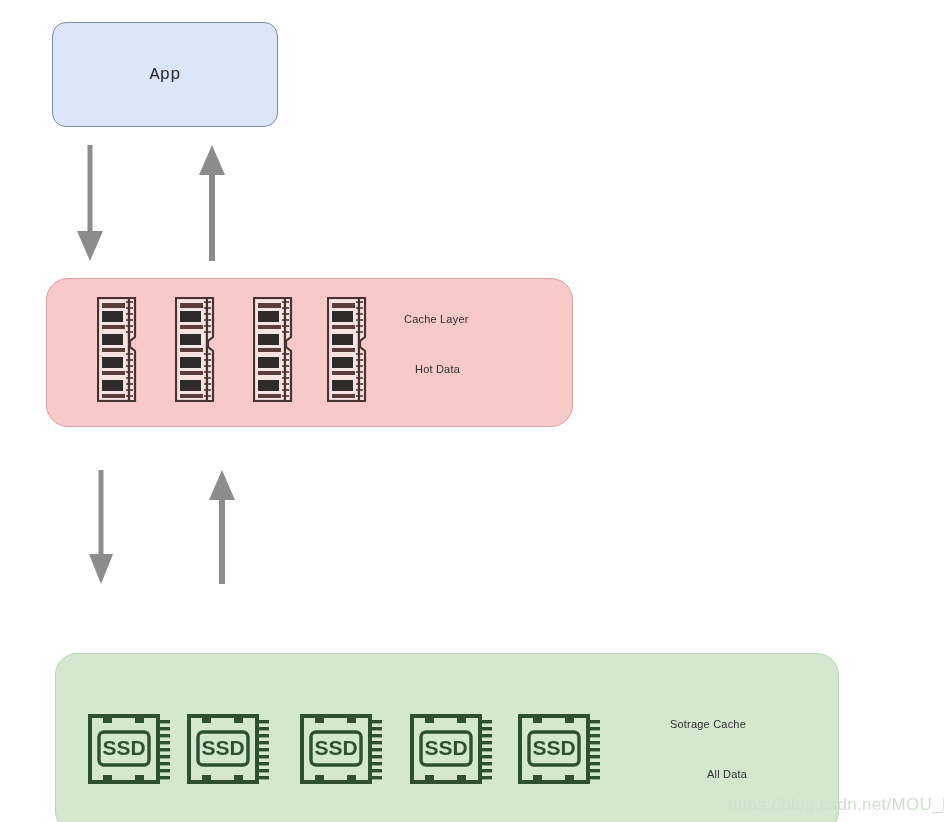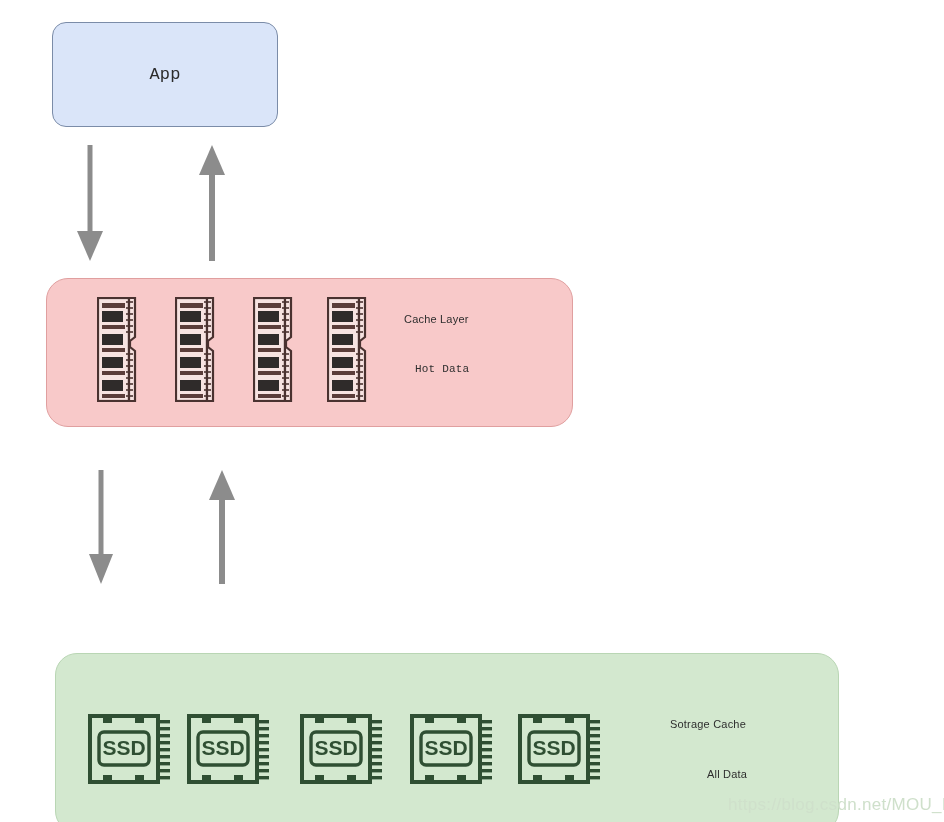--- a/index.html
+++ b/index.html
@@ -68,21 +68,21 @@
 
   
   .layer-text {
     position: absolute;
     font-size: 11px;
     color: #2e2e2e;
     white-space: nowrap;
     letter-spacing: 0.2px;
   }
   #cache-title  { left: 404px; top: 313px; }
-  #cache-sub    { left: 415px; top: 363px; font-family: Liberation Mono, monospace; }
+  #cache-sub    { left: 415px; top: 363px; }
   #storage-title{ left: 670px; top: 718px; }
   #storage-sub  { left: 707px; top: 768px; }
 
   
   .arrow {
     position: absolute;
   }
   .arrow svg { display: block; }
 
   

